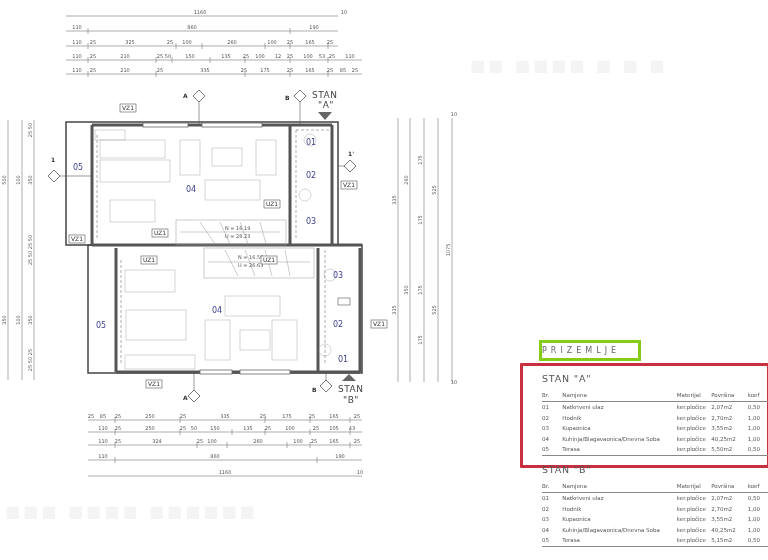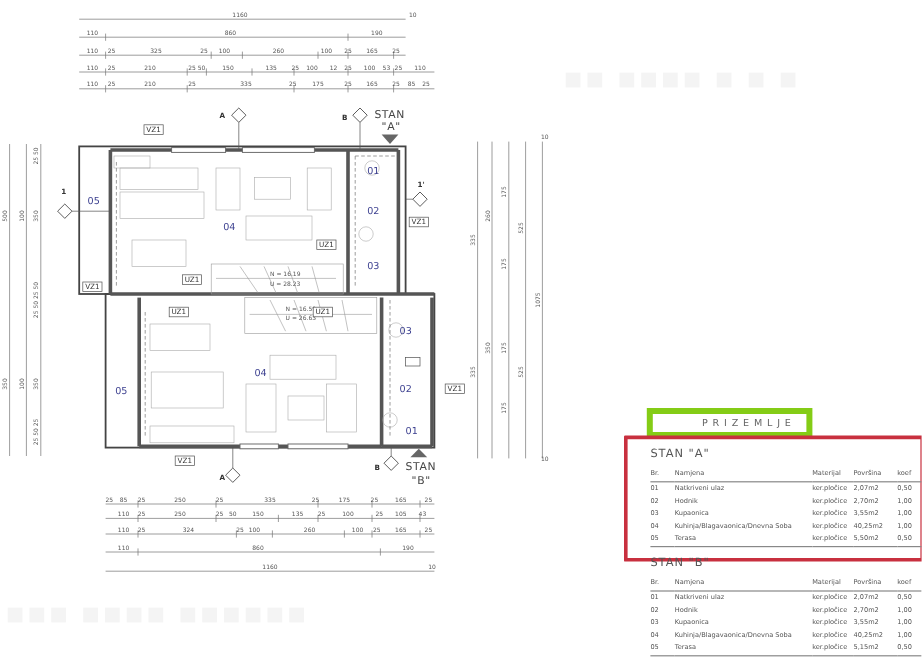--- a/index.html
+++ b/index.html
@@ -7,22 +7,22 @@
   .plan { position:absolute; left:0; top:0; width:480px; height:520px; }
   .dim-text { font-family:"DejaVu Sans", sans-serif; font-size:5px; fill:#555; }
   .room-no { font-family:"DejaVu Sans", sans-serif; font-size:8px; fill:#3b3f8f; }
   .tag-text { font-family:"DejaVu Sans", sans-serif; font-size:6px; fill:#333; }
   .stan-text { font-family:"DejaVu Sans", sans-serif; font-size:9px; fill:#444; letter-spacing:0.5px; }
   .watermark { position:absolute; color:#f4f4f4; font-family:"DejaVu Sans", sans-serif; font-weight:bold; letter-spacing:3px; pointer-events:none; }
   .wm1 { left:470px; top:56px; font-size:16px; }
   .wm2 { left:5px; top:502px; font-size:16px; }
 
   .legend { position:absolute; left:520px; top:340px; width:248px; }
-  .level-box { position:absolute; left:19px; top:0; width:96px; height:15px; border:5px solid #84cc16; background:#fff;
-      font-size:8px; letter-spacing:4px; color:#666; text-align:center; line-height:15px;padding-left:32px; }
+  .level-box { position:absolute; left:19px; top:0; width:96px; height:15px; border:3px solid #84cc16; background:#fff;
+      font-size:8px; letter-spacing:4px; color:#666; text-align:left; line-height:15px; }
   .red-frame { position:absolute; left:0px; top:23px; width:244px; height:99px; border:3px solid #c8303f; border-radius:1px; }
   .stan-title { position:absolute; left:22px; font-size:9.5px; color:#555; letter-spacing:0.8px; }
   table.rooms { position:absolute; left:22px; border-collapse:collapse; font-size:5.5px; color:#555; width:226px; }
   table.rooms th { font-weight:normal; text-align:left; padding:0 0 2px 0; border-bottom:0.8px solid #888; height:9px; }
   table.rooms td { padding:0; height:10.5px; white-space:nowrap; }
   table.rooms tr:last-child td { border-bottom:0.8px solid #888; }
   .c0 { width:20px; } .c1 { width:113px; } .c2 { width:34px; } .c3 { width:36px; } .c4 { width:20px; }
 </style>
 </head>
 <body>

